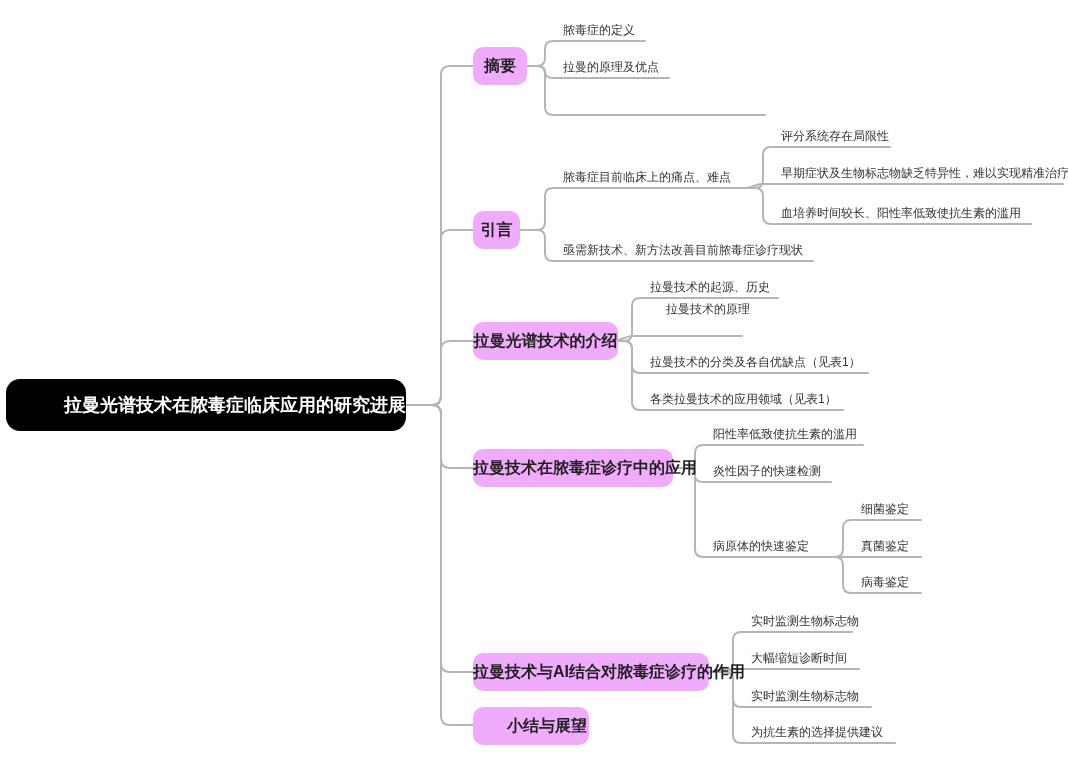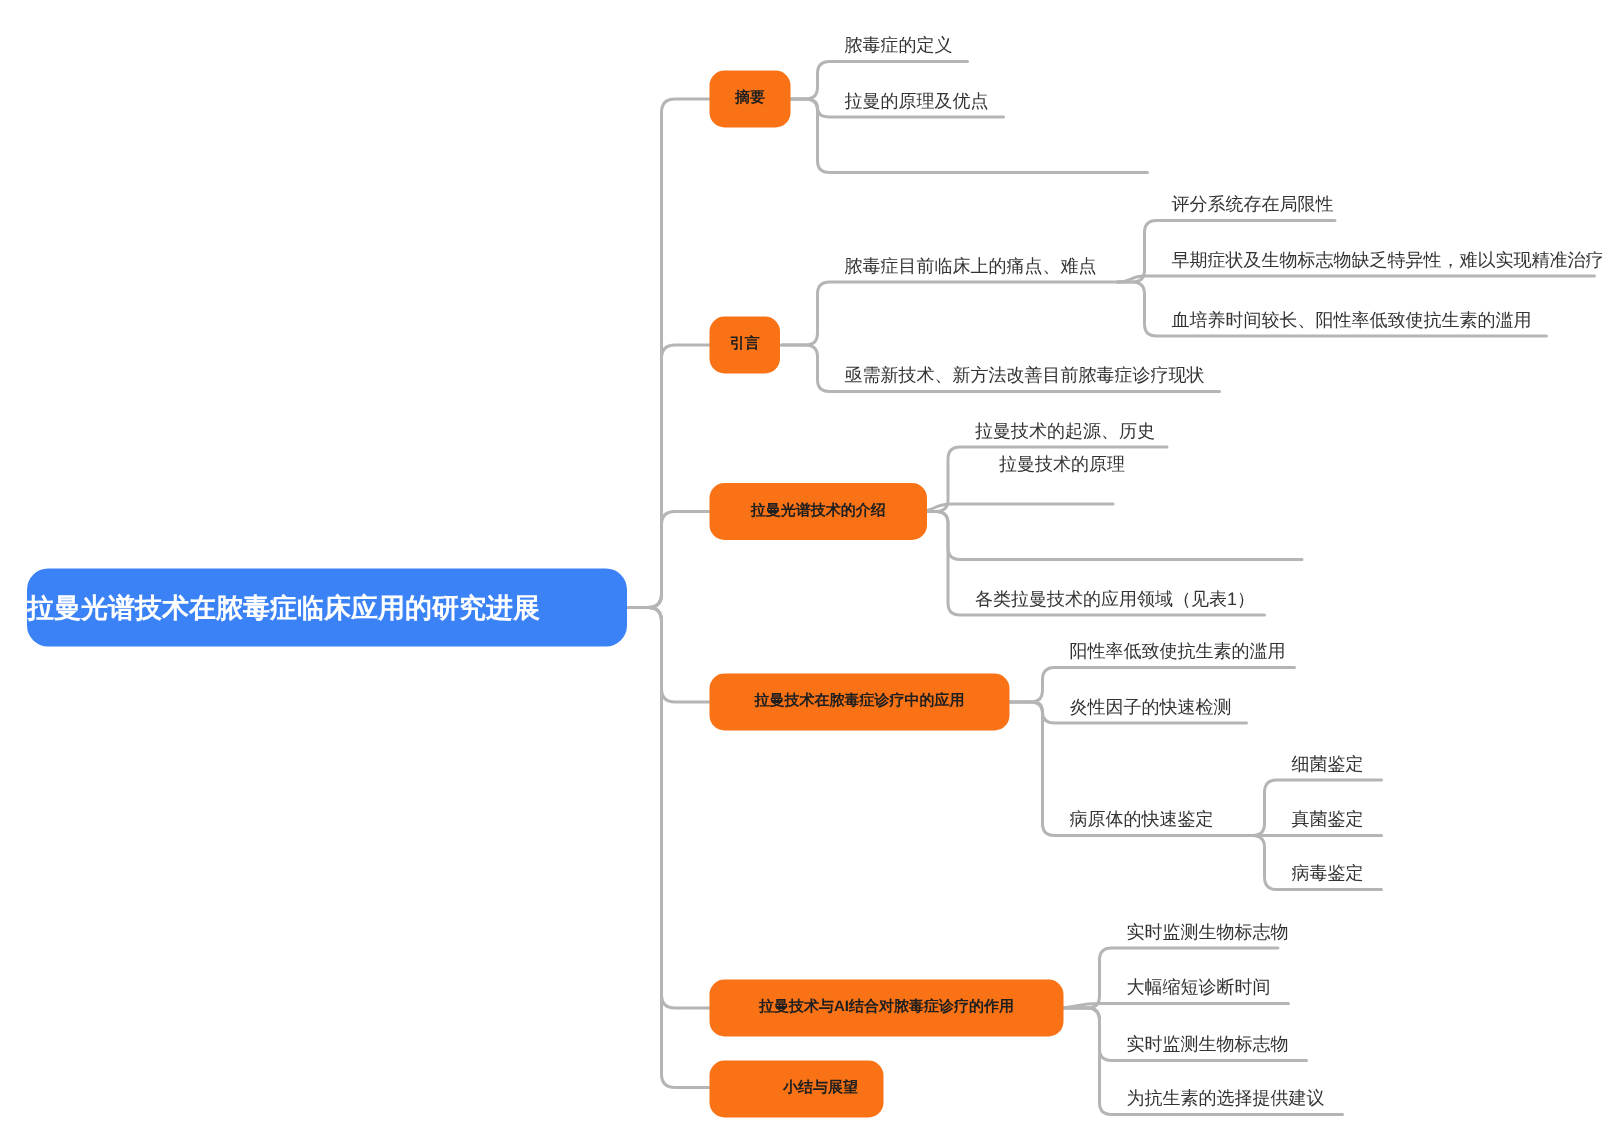--- a/index.html
+++ b/index.html
@@ -3,27 +3,27 @@
 <meta charset="utf-8">
 <style>
   html,body{margin:0;padding:0;background:#ffffff;}
   .canvas{
     position:relative;width:1068px;height:761px;background:#ffffff;
     font-family:"Liberation Sans","DejaVu Sans",sans-serif;overflow:hidden;
   }
   .connectors{position:absolute;left:0;top:0;width:1068px;height:761px;}
   .connectors path{fill:none;stroke:#b5b5b5;stroke-width:2;stroke-linecap:round;}
   .root-node{
-    position:absolute;left:18px;top:379px;width:400px;height:52px;line-height:52px;
-    background:#3b82f6;color:#ffffff;border-radius:14px;text-align:left;
+    position:absolute;left:6px;top:379px;width:400px;height:52px;line-height:52px;
+    background:#000000;color:#ffffff;border-radius:14px;text-align:right;
     font-size:18px;font-weight:bold;white-space:nowrap;
   }
   .topic{
-    position:absolute;height:38px;line-height:38px;background:#f97316;color:#1f1f1f;
-    border-radius:10px;text-align:center;font-size:10px;font-weight:bold;white-space:nowrap;
+    position:absolute;height:38px;line-height:38px;background:#f0abfc;color:#1f1f1f;
+    border-radius:10px;text-align:center;font-size:16px;font-weight:bold;white-space:nowrap;
   }
   .leaf{
     position:absolute;height:18px;line-height:18px;font-size:12px;color:#333333;white-space:nowrap;
   }
 </style>
 </head>
 <body>
 
 <div class="canvas">
 
@@ -80,20 +80,21 @@
 
   <div class="leaf" style="left:563px;top:168px;">脓毒症目前临床上的痛点、难点</div>
   <div class="leaf" style="left:563px;top:241px;">亟需新技术、新方法改善目前脓毒症诊疗现状</div>
 
   <div class="leaf" style="left:781px;top:127px;">评分系统存在局限性</div>
   <div class="leaf" style="left:781px;top:164px;">早期症状及生物标志物缺乏特异性，难以实现精准治疗</div>
   <div class="leaf" style="left:781px;top:204px;">血培养时间较长、阳性率低致使抗生素的滥用</div>
 
   <div class="leaf" style="left:650px;top:278px;">拉曼技术的起源、历史</div>
   <div class="leaf" style="left:650px;top:300px;margin-left:16px;">拉曼技术的原理</div>
+  <div class="leaf" style="left:650px;top:353px;">拉曼技术的分类及各自优缺点（见表1）</div>
   <div class="leaf" style="left:650px;top:390px;">各类拉曼技术的应用领域（见表1）</div>
 
   <div class="leaf" style="left:713px;top:425px;">阳性率低致使抗生素的滥用</div>
   <div class="leaf" style="left:713px;top:462px;">炎性因子的快速检测</div>
   <div class="leaf" style="left:713px;top:537px;">病原体的快速鉴定</div>
 
   <div class="leaf" style="left:861px;top:500px;">细菌鉴定</div>
   <div class="leaf" style="left:861px;top:537px;">真菌鉴定</div>
   <div class="leaf" style="left:861px;top:573px;">病毒鉴定</div>
 

